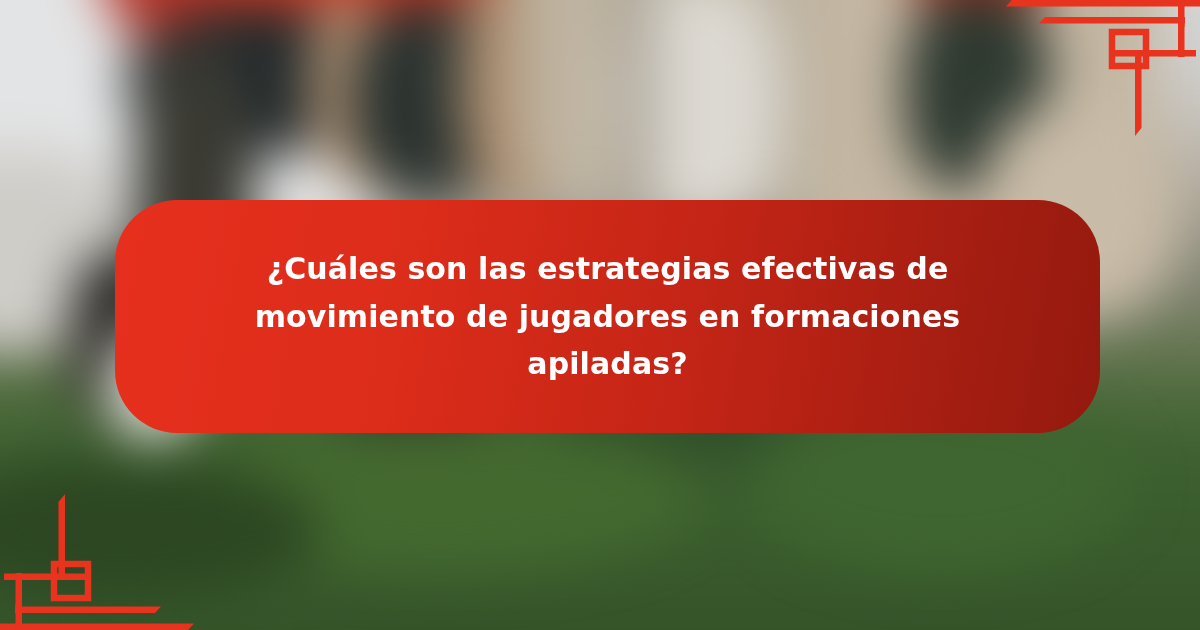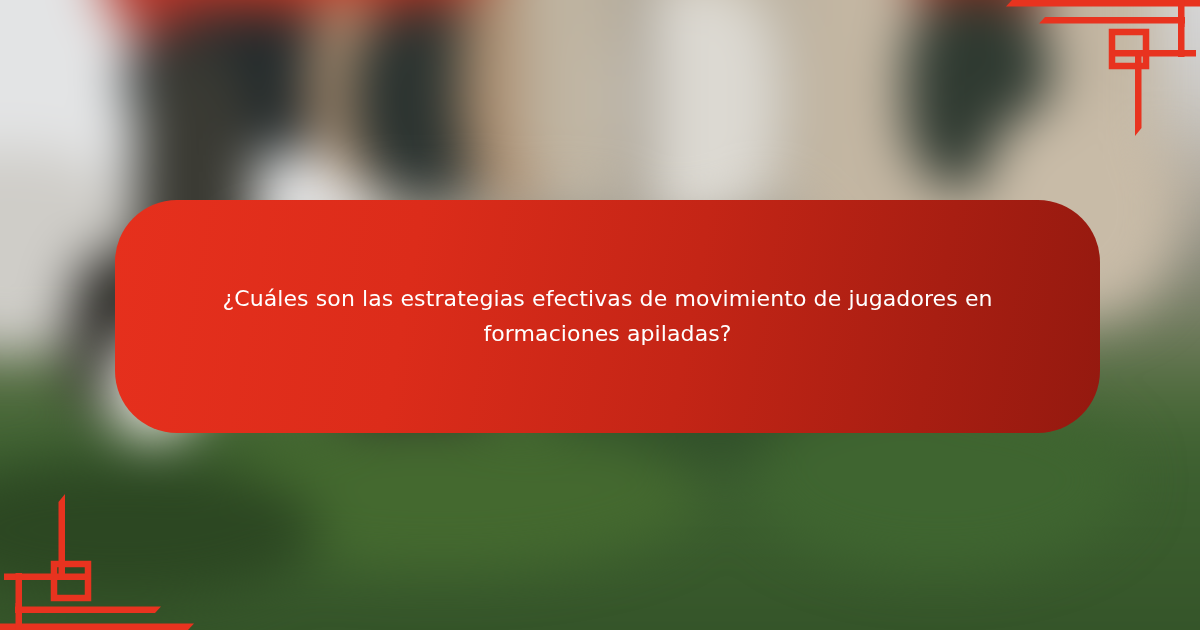--- a/index.html
+++ b/index.html
@@ -90,22 +90,22 @@
     width: 985px;
     height: 233px;
     border-radius: 62px;
     background: linear-gradient(100deg, #e6301d 0%, #dc2c1a 30%, #c42516 58%, #a81e12 82%, #94190f 100%);
     display: flex;
     align-items: center;
     justify-content: center;
   }
   #plate-text {
     color: #ffffff;
-    font-size: 22px;
-    font-weight: 400;
+    font-size: 30px;
+    font-weight: 700;
     line-height: 1.58;
     text-align: center;
     letter-spacing: 0.1px;
     padding: 0 70px;
     max-width: 790px;
   }
 </style>
 </head>
 <body>
 

